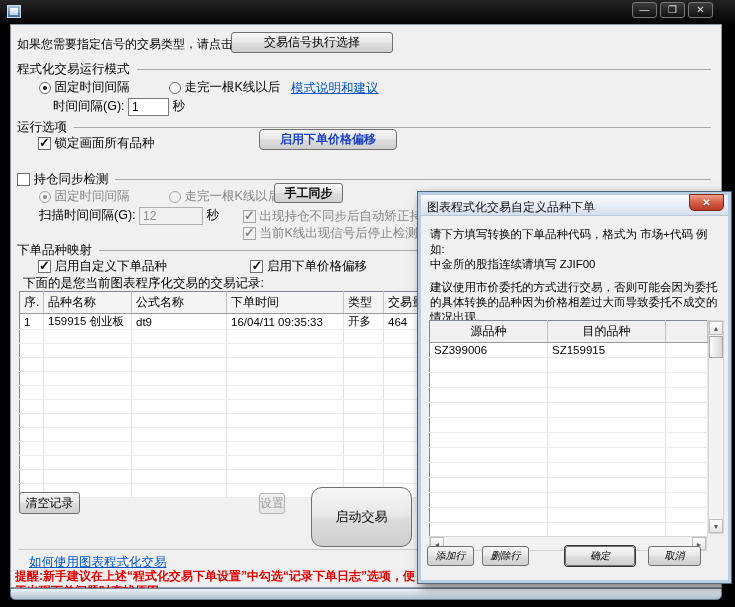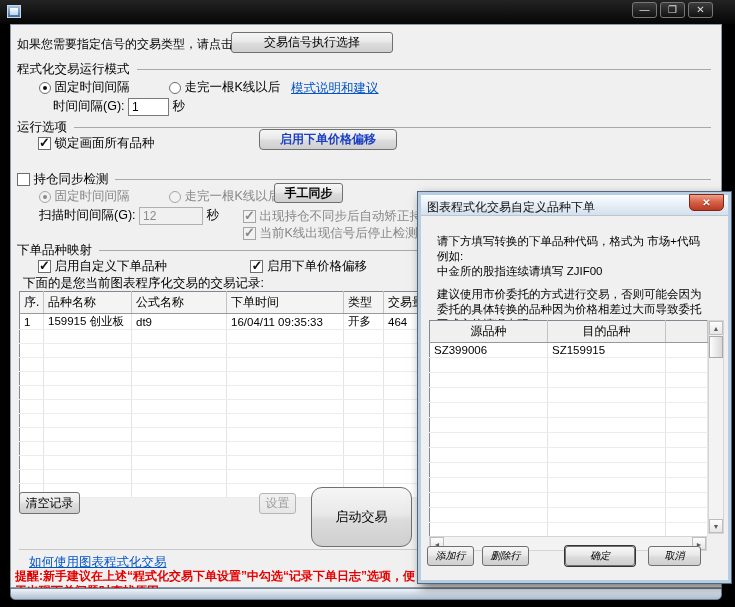--- a/index.html
+++ b/index.html
@@ -78,21 +78,21 @@
             background:#f0f0f0; box-shadow:3px 4px 10px rgba(0,0,0,.6); font-size:12px; }
   #dlg-titlebar { position:relative; height:21px;
             background:linear-gradient(#fbfdfe,#e3ecf5 60%,#d4e0ec);
             border-bottom:1px solid #b9c6d4; }
   #dlg-title { position:absolute; left:6px; top:4px; color:#111; font-size:12px; white-space:nowrap; }
   #dlg-close { position:absolute; right:4px; top:-1px; width:35px; height:17px;
             background:linear-gradient(#f0a08c,#d6634a 45%,#b93a22);
             border:1px solid #7e2516; border-radius:0 0 5px 5px;
             color:#fff; font-size:10px; font-weight:bold; text-align:center; line-height:16px;
             text-shadow:0 1px 1px #7e2516; }
-  #dlg-body { position:relative; padding:16px; height:364px; }
+  #dlg-body { position:relative; padding:9px; height:364px; }
   .dlg-p { font-size:11.5px; line-height:15px; color:#000; }
   #dlg-p1 { white-space:pre-line; margin-top:2px; }
   #dlg-p2 { margin-top:8px; }
 
   #map-area { position:absolute; left:8px; top:104px; width:295px; height:232px; }
   #map-table { position:absolute; left:0; top:0; width:278px; }
   #map-table col:nth-child(1){width:118px;} #map-table col:nth-child(2){width:118px;}
   #map-table col:nth-child(3){width:42px;}
   #map-table th { text-align:center; background:#f0f0f0; height:17px; }
   #map-table td { height:15px; font-size:11.5px; }
@@ -136,21 +136,21 @@
   #row-scan { left:28px; top:182px; }
   #cb-autocorrect-row { left:232px; top:183px; }
   #cb-stopdetect-row { left:232px; top:200px; }
   #legend-mapping { left:6px; top:217px; right:10px; }
   #row-mapping { left:27px; top:233px; }
   #cb-offset-lab { margin-left:80px; }
   #records-hint { left:12px; top:250px; }
   #trade-table-wrap { left:8px; top:266px; }
   #clear-btn { left:8px; top:467px; width:61px; height:22px; line-height:20px; }
   #row-multiacct { left:78px; top:470px; }
-  #settings-btn { left:248px; top:468px; width:37px; height:21px; line-height:19px; }
+  #settings-btn { left:248px; top:468px; width:26px; height:21px; line-height:19px; }
   #start-btn { left:300px; top:462px; width:101px; height:60px; line-height:58px; font-size:13px;border-radius:11px; }
   #sep-line { left:8px; top:524px; width:696px; border-top:1px solid #c9c9c9; }
   #help-link { left:18px; top:529px; }
   #reminder { left:4px; top:544px; width:402px; color:#e60000; font-weight:bold;
               font-size:12px; line-height:15px; }
 </style>
 </head>
 <body>
 
 <div id="titlebar" class="abs">

